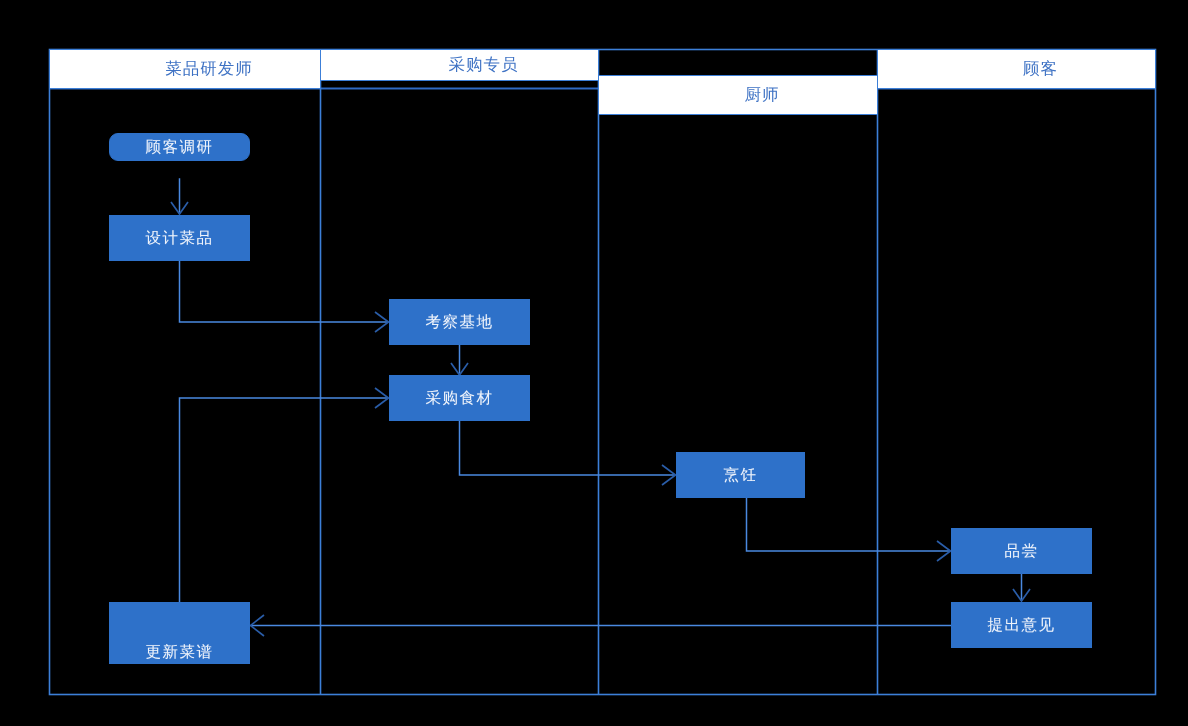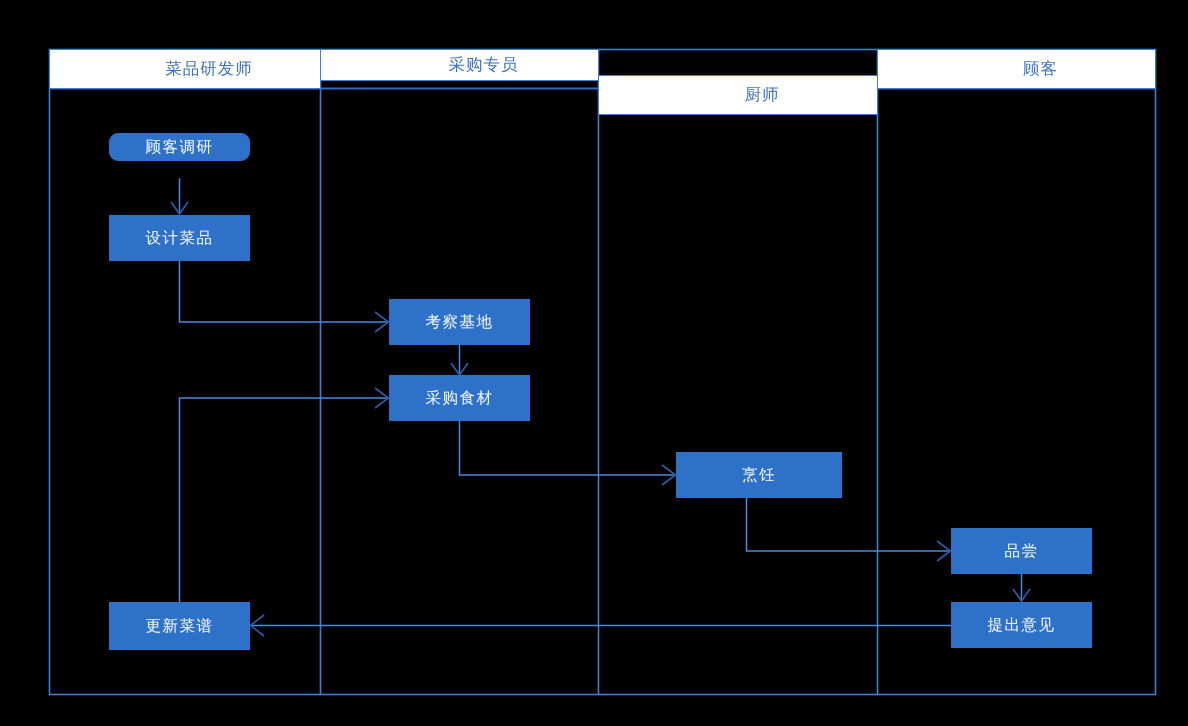--- a/index.html
+++ b/index.html
@@ -118,26 +118,26 @@
   </div>
   <div class="node" style="left:109px; top:215px; width:141px; height:46px;">
     <span>设计菜品</span>
   </div>
   <div class="node" style="left:389px; top:299px; width:141px; height:46px;">
     <span>考察基地</span>
   </div>
   <div class="node" style="left:389px; top:375px; width:141px; height:46px;">
     <span>采购食材</span>
   </div>
-  <div class="node" style="left:676px; top:452px; width:166px; height:46px;">
+  <div class="node" style="left:676px; top:452px; width:129px; height:46px;">
     <span>烹饪</span>
   </div>
   <div class="node" style="left:951px; top:528px; width:141px; height:46px;">
     <span>品尝</span>
   </div>
   <div class="node" style="left:951px; top:602px; width:141px; height:46px;">
     <span>提出意见</span>
   </div>
-  <div class="node" style="left:109px; top:602px; width:141px; height:48px;">
+  <div class="node" style="left:109px; top:602px; width:141px; height:62px;align-items:flex-end;">
     <span>更新菜谱</span>
   </div>
 
 </div>
 
 </body></html>

